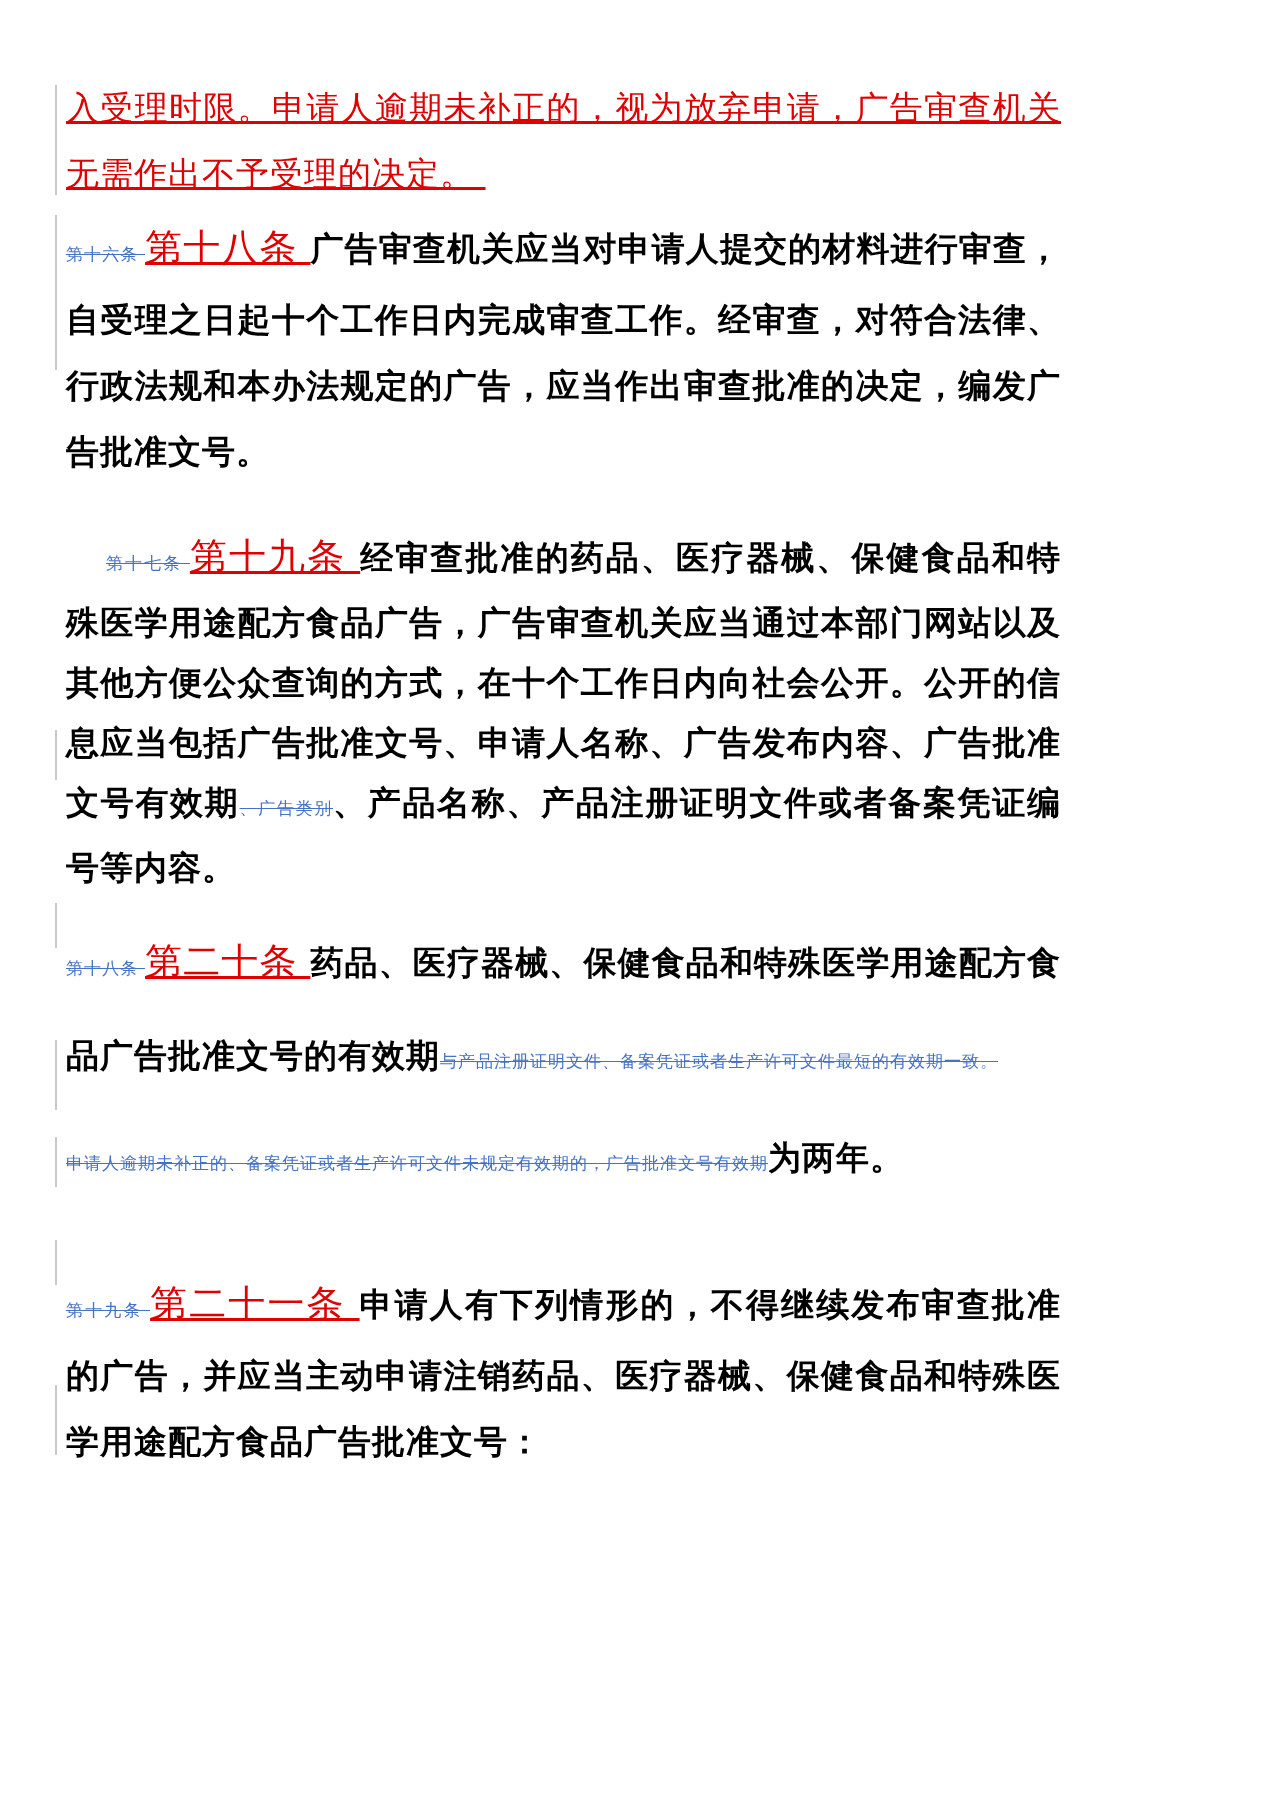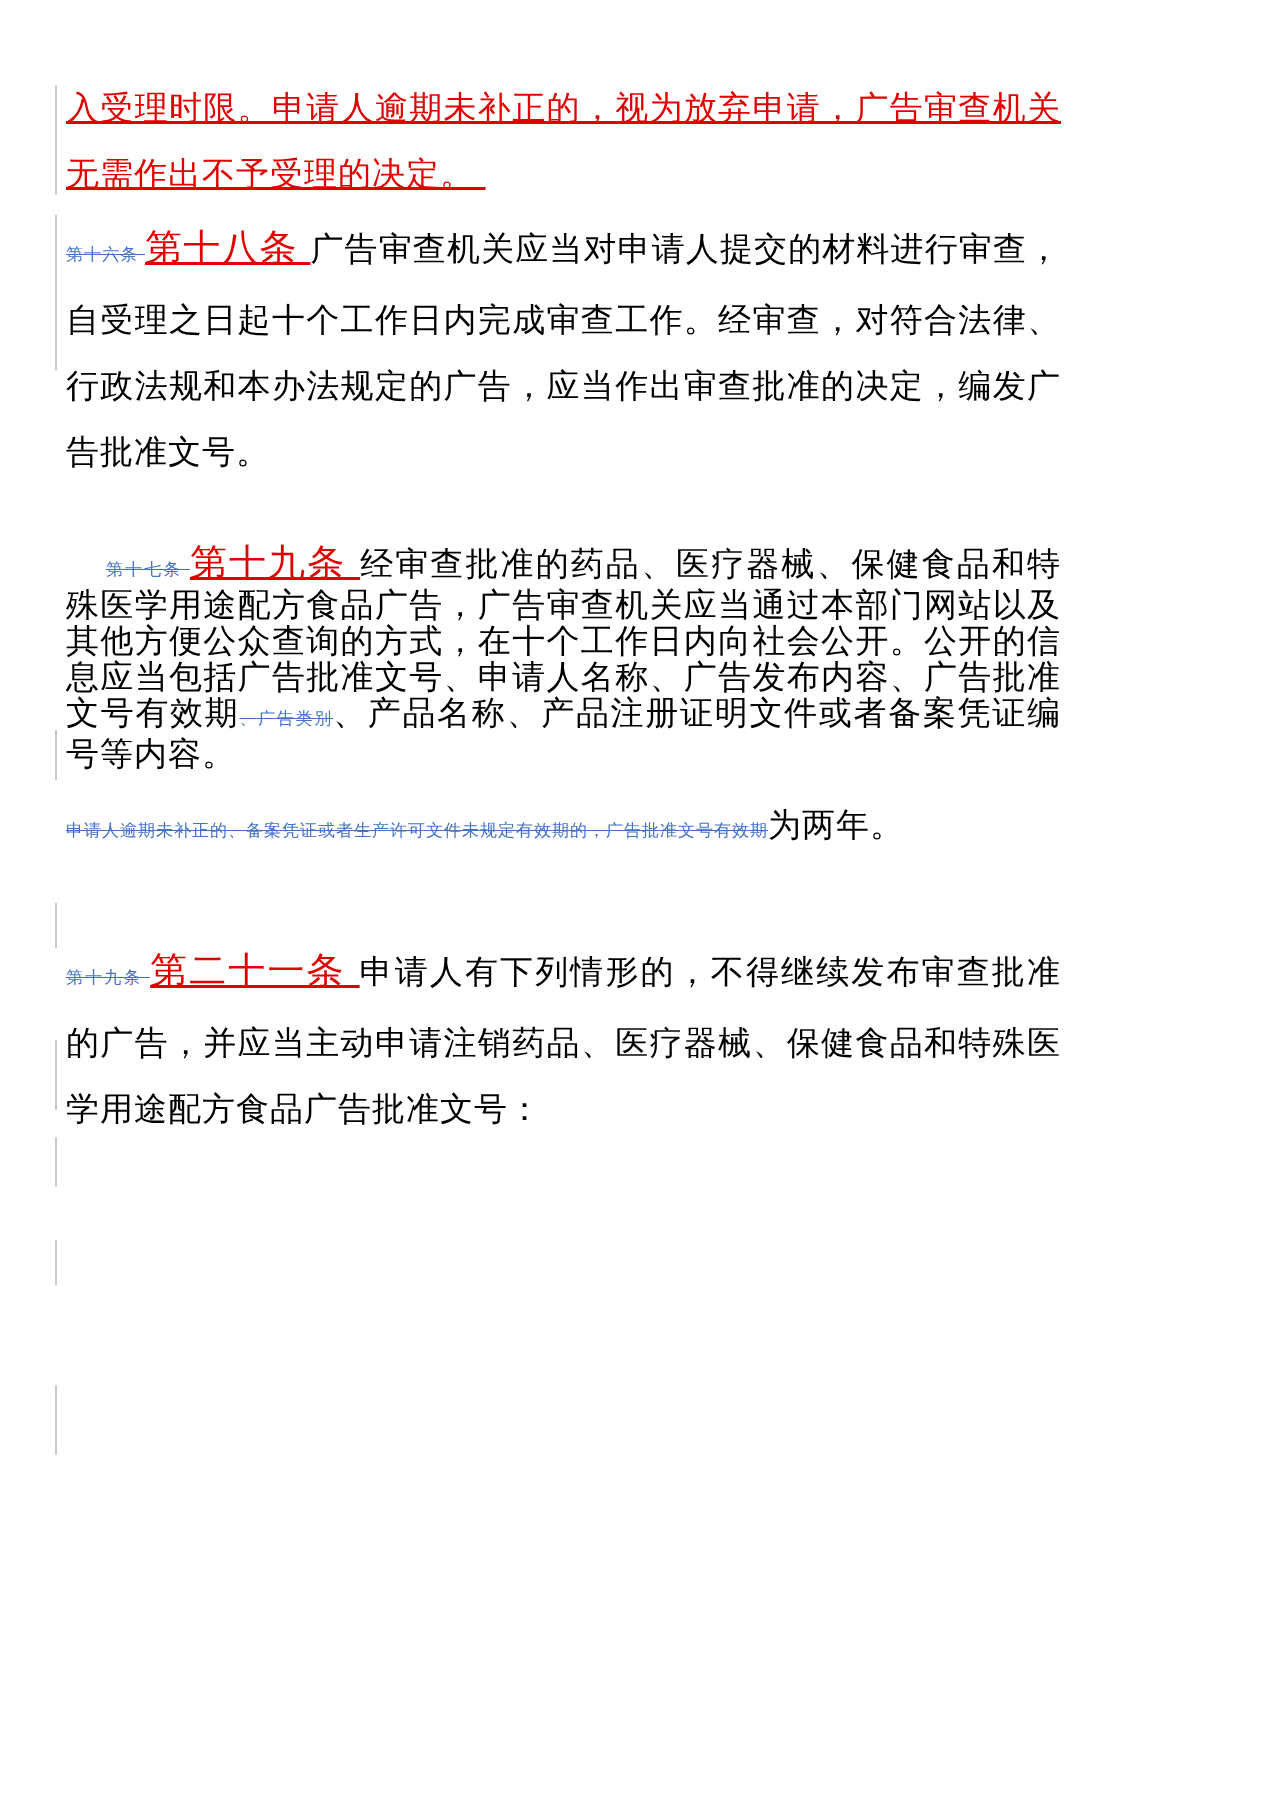--- a/index.html
+++ b/index.html
@@ -17,25 +17,25 @@
     text-align:justify;
     font-size:33px;
     line-height:66px;
     color:#000000;
     letter-spacing:1px;
   }
   
   .ins      { color:#e00000; text-decoration:underline; }
   .ins-head { color:#e00000; text-decoration:underline; font-size:37px; }
   .del      { color:#4472c4; text-decoration:line-through; font-size:17px; }
-  .body-text{ color:#000000; }
+  .body-text{ color:#000000;font-weight:bold; }
 
   .p2 { margin-top:8px; }
   .p3 { margin-top:72px; text-indent:60px; }
-  .p4 { margin-top:60px; line-height:36px; text-indent:40px; }
+  .p4 { margin-top:42px; line-height:60px; text-indent:40px; }
   .p5 { margin-top:20px; line-height:88px; }
   .p6 { margin-top:20px; }
   .p7 { margin-top:75px; }
   .change-bar {
     position:absolute;
     left:55px;
     width:2px;
     background:#c9c9c9;
   }
 </style>
@@ -53,18 +53,19 @@
   <div class="change-bar" style="top:1240px;height:45px"></div>
   <div class="change-bar" style="top:1385px;height:70px"></div>
 
   <p class="para p1"><span class="ins">入受理时限。申请人逾期未补正的，视为放弃申请，广告审查机关无需作出不予受理的决定。&nbsp;</span></p>
 
   <p class="para p2"><span class="del">第十六条&nbsp;</span><span class="ins-head">第十八条&nbsp;</span><span class="body-text">广告审查机关应当对申请人提交的材料进行审查，自受理之日起十个工作日内完成审查工作。经审查，对符合法律、行政法规和本办法规定的广告，应当作出审查批准的决定，编发广告批准文号。</span></p>
 
 
   <p class="para p4"><span class="del">第十七条&nbsp;</span><span class="ins-head">第十九条&nbsp;</span><span class="body-text">经审查批准的药品、医疗器械、保健食品和特殊医学用途配方食品广告，广告审查机关应当通过本部门网站以及其他方便公众查询的方式，在十个工作日内向社会公开。公开的信息应当包括广告批准文号、申请人名称、广告发布内容、广告批准文号有效期</span><span class="del">、广告类别</span><span class="body-text">、产品名称、产品注册证明文件或者备案凭证编号等内容。</span></p>
 
+  <p class="para p5"><span class="del">第十八条&nbsp;</span><span class="ins-head">第二十条&nbsp;</span><span class="body-text">药品、医疗器械、保健食品和特殊医学用途配方食品广告批准文号的有效期</span><span class="del">与产品注册证明文件、备案凭证或者生产许可文件最短的有效期一致。</span></p>
 
   <p class="para p6"><span class="del">申请人逾期未补正的、备案凭证或者生产许可文件未规定有效期的，广告批准文号有效期</span><span class="body-text">为两年。</span></p>
 
   <p class="para p7"><span class="del">第十九条&nbsp;</span><span class="ins-head">第二十一条&nbsp;</span><span class="body-text">申请人有下列情形的，不得继续发布审查批准的广告，并应当主动申请注销药品、医疗器械、保健食品和特殊医学用途配方食品广告批准文号：</span></p>
 
 </div>
 
 </body></html>

